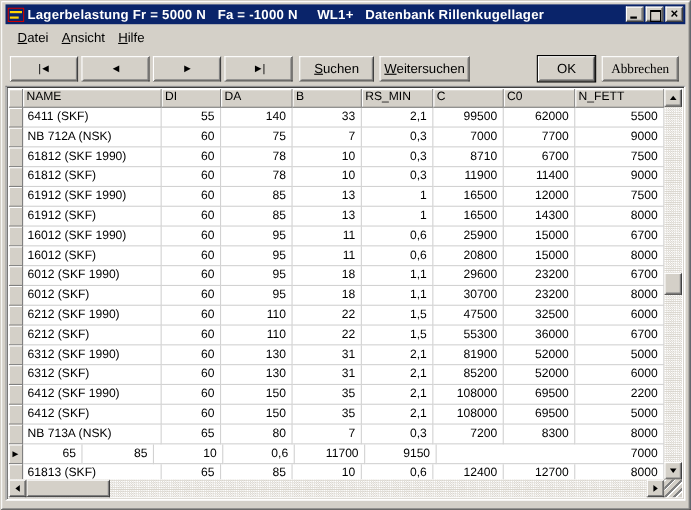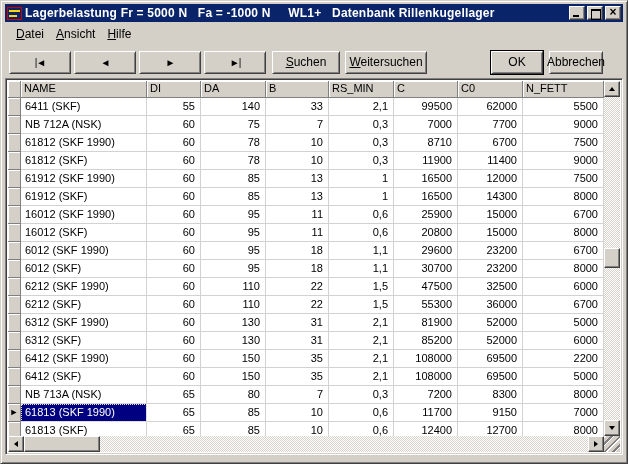--- a/index.html
+++ b/index.html
@@ -42,21 +42,21 @@
   .btn { height:23px; background:#D4D0C8; font-family:"Liberation Sans",sans-serif;
     font-size:12px; color:#000; text-align:center;
     border:1px solid; border-color:#fff #404040 #404040 #fff;
     box-shadow: inset 1px 1px 0 #D4D0C8, inset -1px -1px 0 #808080;
     display:flex; align-items:center; justify-content:center; }
   .nav { width:62px; margin-right:3px; font-size:10px; letter-spacing:-1px; }
   .btn-suchen { width:68px; margin-left:3px; }
   .btn-weiter { width:82px; margin-left:5px; }
   .spacer { flex:1 1 auto; }
   .btn-ok { width:52px; outline:1px solid #000; }
-  .btn-abbrechen { width:54px; margin-left:6px; margin-right:16px; }
+  .btn-abbrechen { width:70px; margin-left:6px; margin-right:2px;font-family:Liberation Serif, serif; }
 
   
   .tablewrap { flex:1 1 auto; position:relative; background:#fff;
     border:1px solid; border-color:#808080 #fff #fff #808080;
     box-shadow: inset 1px 1px 0 #404040, inset -1px -1px 0 #D4D0C8; overflow:hidden;text-decoration:underline; }
   .gridarea { position:absolute; left:2px; top:2px; right:18px; bottom:18px; background:#fff; overflow:hidden; }
   .thead { display:flex; height:17px; }
   .hsel { width:13px; flex:0 0 auto; background:#D4D0C8;
     border-right:1px solid #808080; border-bottom:1px solid #808080;
     box-shadow: inset 1px 1px 0 #fff; }
@@ -352,21 +352,20 @@
             <div class="cell col1 right">65</div>
             <div class="cell col2 right">80</div>
             <div class="cell col3 right">7</div>
             <div class="cell col4 right">0,3</div>
             <div class="cell col5 right">7200</div>
             <div class="cell col6 right">8300</div>
             <div class="cell col7 right">8000</div>
           </div>
           <div class="trow sel">
             <div class="selcell">►</div>
-            <div class="cell col0 left">61813 (SKF 1990)</div>
             <div class="cell col1 right">65</div>
             <div class="cell col2 right">85</div>
             <div class="cell col3 right">10</div>
             <div class="cell col4 right">0,6</div>
             <div class="cell col5 right">11700</div>
             <div class="cell col6 right">9150</div>
             <div class="cell col7 right">7000</div>
           </div>
           <div class="trow">
             <div class="selcell"></div>

